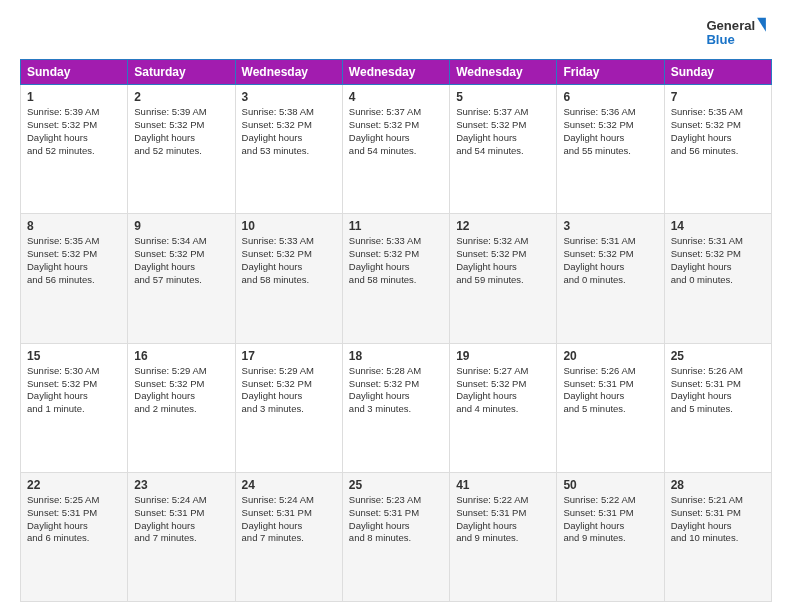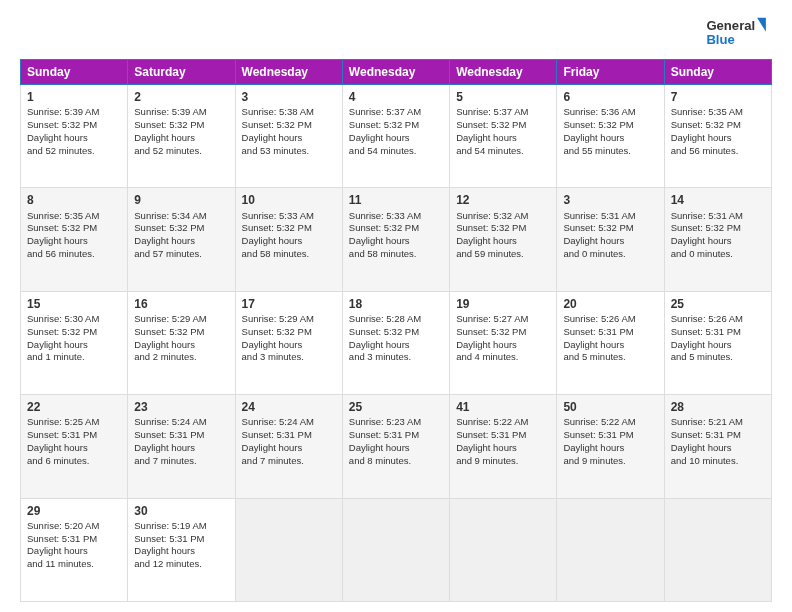--- a/index.html
+++ b/index.html
@@ -143,24 +143,15 @@
         </tr>
         <tr>
           <td><span class="day-number">22</span>Sunrise: 5:25 AM<br>Sunset: 5:31 PM<br>Daylight hours<br>and 6 minutes.</td>
           <td><span class="day-number">23</span>Sunrise: 5:24 AM<br>Sunset: 5:31 PM<br>Daylight hours<br>and 7 minutes.</td>
           <td><span class="day-number">24</span>Sunrise: 5:24 AM<br>Sunset: 5:31 PM<br>Daylight hours<br>and 7 minutes.</td>
           <td><span class="day-number">25</span>Sunrise: 5:23 AM<br>Sunset: 5:31 PM<br>Daylight hours<br>and 8 minutes.</td>
           <td><span class="day-number">41</span>Sunrise: 5:22 AM<br>Sunset: 5:31 PM<br>Daylight hours<br>and 9 minutes.</td>
           <td><span class="day-number">50</span>Sunrise: 5:22 AM<br>Sunset: 5:31 PM<br>Daylight hours<br>and 9 minutes.</td>
           <td><span class="day-number">28</span>Sunrise: 5:21 AM<br>Sunset: 5:31 PM<br>Daylight hours<br>and 10 minutes.</td>
         </tr>
-        <tr>
-          <td><span class="day-number">29</span>Sunrise: 5:20 AM<br>Sunset: 5:31 PM<br>Daylight hours<br>and 11 minutes.</td>
-          <td><span class="day-number">30</span>Sunrise: 5:19 AM<br>Sunset: 5:31 PM<br>Daylight hours<br>and 12 minutes.</td>
-          <td class="empty-cell"></td>
-          <td class="empty-cell"></td>
-          <td class="empty-cell"></td>
-          <td class="empty-cell"></td>
-          <td class="empty-cell"></td>
-        </tr>
       </tbody>
   </table>
 </div>
 
 </body></html>

